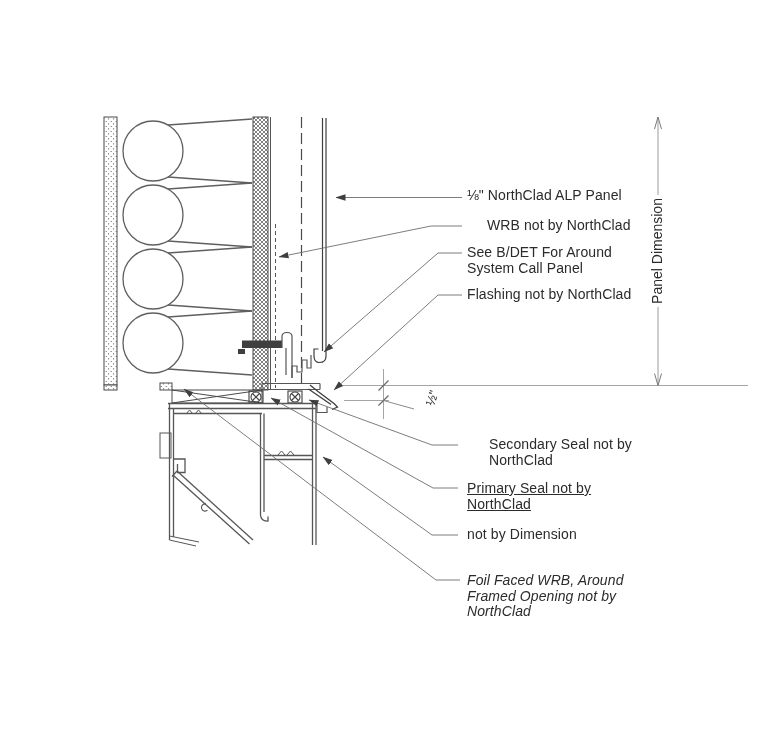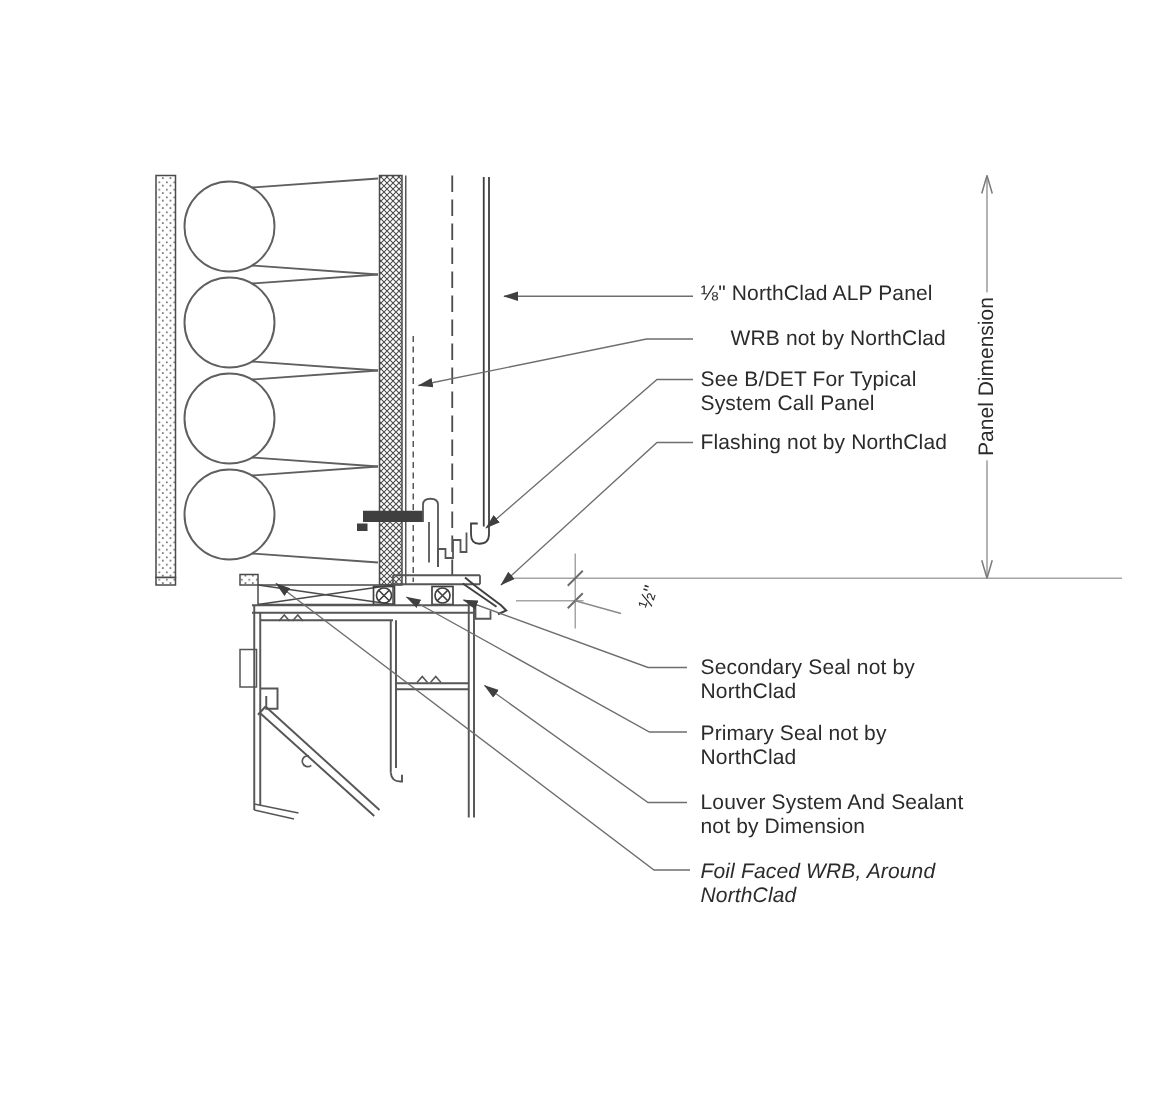--- a/index.html
+++ b/index.html
@@ -196,45 +196,45 @@
 
   <div class="callout" style="left:467px;top:188px;">
     <div>⅛" NorthClad ALP Panel</div>
   </div>
 
   <div class="callout" style="left:451px;top:218px;margin-left:36px;">
     <div>WRB not by NorthClad</div>
   </div>
 
   <div class="callout" style="left:467px;top:245px;">
-    <div>See B/DET For Typical</div>
+    <div>See B/DET For Around</div>
     <div>System Call Panel</div>
   </div>
 
   <div class="callout" style="left:467px;top:287px;text-align:right;">
     <div>Flashing not by NorthClad</div>
   </div>
 
-  <div class="callout" style="left:467px;top:437px;">
+  <div class="callout" style="left:489px;top:437px;">
     <div>Secondary Seal not by</div>
     <div>NorthClad</div>
   </div>
 
-  <div class="callout" style="left:467px;top:481px;">
+  <div class="callout" style="left:467px;top:481px;text-decoration:underline;">
     <div>Primary Seal not by</div>
     <div>NorthClad</div>
   </div>
 
   <div class="callout" style="left:467px;top:527px;">
-    <div>Louver System And Sealant</div>
     <div>not by Dimension</div>
   </div>
 
   <div class="callout" style="left:467px;top:573px;font-style:italic;">
     <div>Foil Faced WRB, Around</div>
+    <div>Framed Opening not by</div>
     <div>NorthClad</div>
   </div>
 
   <div class="vdim" style="left:657px;top:251px;">Panel Dimension</div>
 
   <div class="gapdim" style="left:432px;top:398px;">½"</div>
 
 </div>
 
 </body></html>

